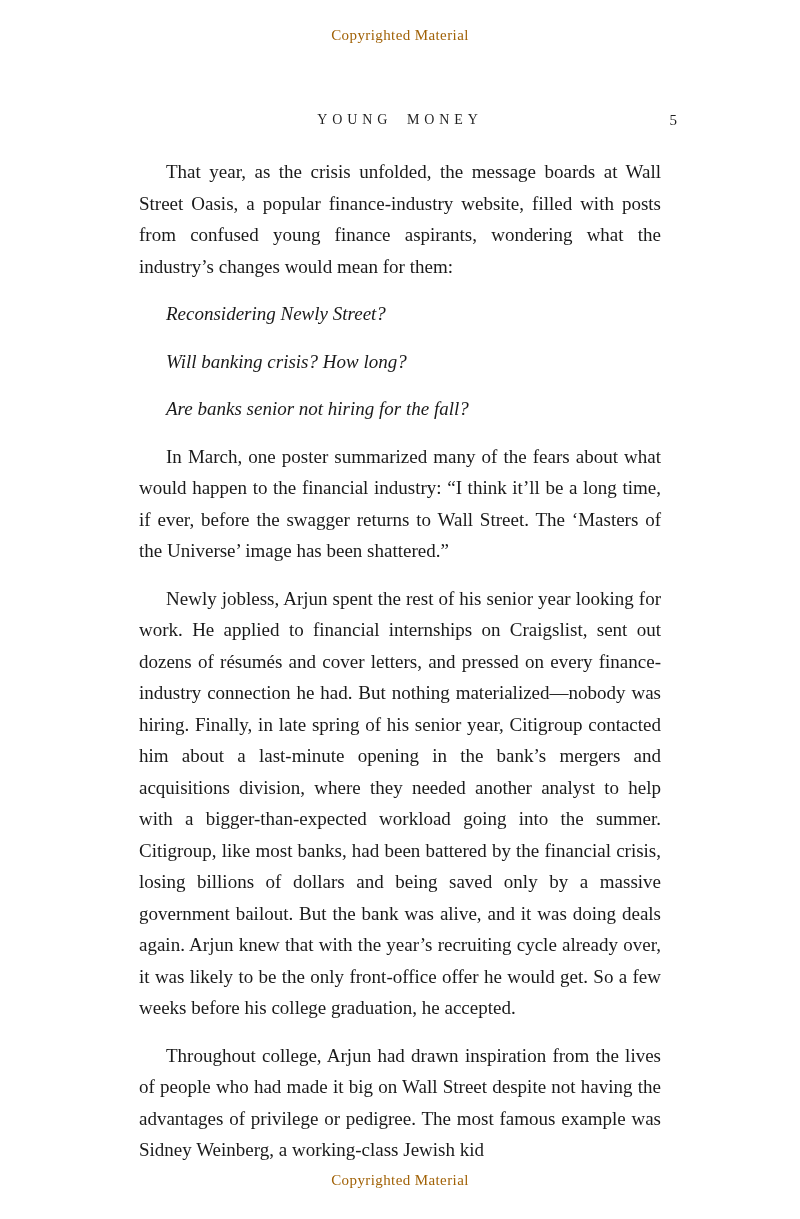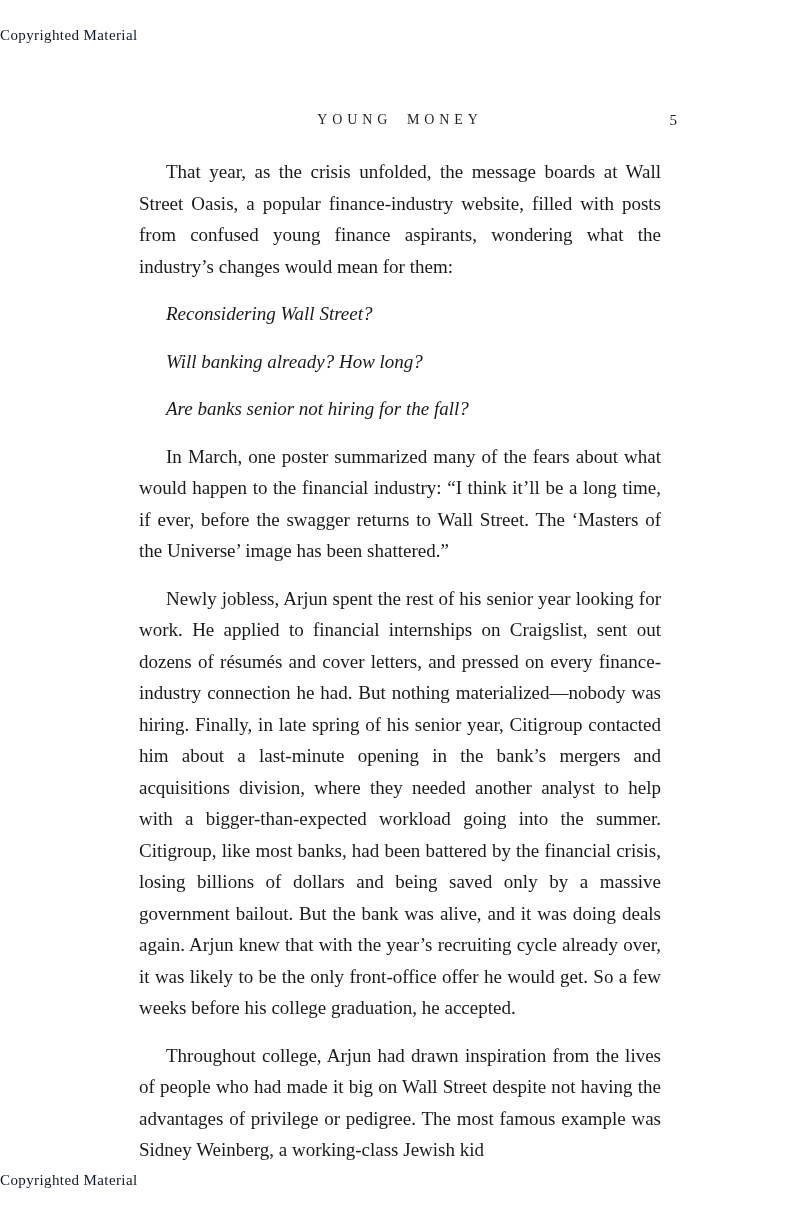--- a/index.html
+++ b/index.html
@@ -13,24 +13,25 @@
     height: 1219px;
     background: #ffffff;
     font-family: "Liberation Serif", serif;
     color: #1a1a1a;
     overflow: hidden;
   }
   .copyright {
     position: absolute;
     left: 0;
     width: 100%;
+    text-align: center;
     font-family: "Liberation Serif", serif;
     font-size: 15px;
     letter-spacing: 0.4px;
-    color: #0f172a;
+    color: #a16207;
   }
   .copyright.top { top: 27px; }
   .copyright.bottom { top: 1172px; }
 
   .content {
     position: absolute;
     left: 123px;
     top: 112px;
     width: 554px;
   }
@@ -84,22 +85,22 @@
 
   <div class="content">
 
     <div class="running-head-row">
       <div class="running-head">YOUNG MONEY</div>
       <div class="page-number">5</div>
     </div>
 
     <div class="body-text">
       <p class="indented">That year, as the crisis unfolded, the message boards at Wall Street Oasis, a popular finance-industry website, filled with posts from confused young finance aspirants, wondering what the industry’s changes would mean for them:</p>
-      <p class="italic-line">Reconsidering Wall Street?</p>
-      <p class="italic-line">Will banking already? How long?</p>
+      <p class="italic-line">Reconsidering Newly Street?</p>
+      <p class="italic-line">Will banking crisis? How long?</p>
       <p class="italic-line">Are banks senior not hiring for the fall?</p>
       <p class="indented">In March, one poster summarized many of the fears about what would happen to the financial industry: “I think it’ll be a long time, if ever, before the swagger returns to Wall Street. The ‘Masters of the Universe’ image has been shattered.”</p>
       <p class="indented">Newly jobless, Arjun spent the rest of his senior year looking for work. He applied to financial internships on Craigslist, sent out dozens of résumés and cover letters, and pressed on every finance-industry connection he had. But nothing materialized—nobody was hiring. Finally, in late spring of his senior year, Citigroup contacted him about a last-minute opening in the bank’s mergers and acquisitions division, where they needed another analyst to help with a bigger-than-expected workload going into the summer. Citigroup, like most banks, had been battered by the financial crisis, losing billions of dollars and being saved only by a massive government bailout. But the bank was alive, and it was doing deals again. Arjun knew that with the year’s recruiting cycle already over, it was likely to be the only front-office offer he would get. So a few weeks before his college graduation, he accepted.</p>
       <p class="indented">Throughout college, Arjun had drawn inspiration from the lives of people who had made it big on Wall Street despite not having the advantages of privilege or pedigree. The most famous example was Sidney Weinberg, a working-class Jewish kid</p>
     </div>
 
   </div>
 
   <div class="copyright bottom">Copyrighted Material</div>
 

